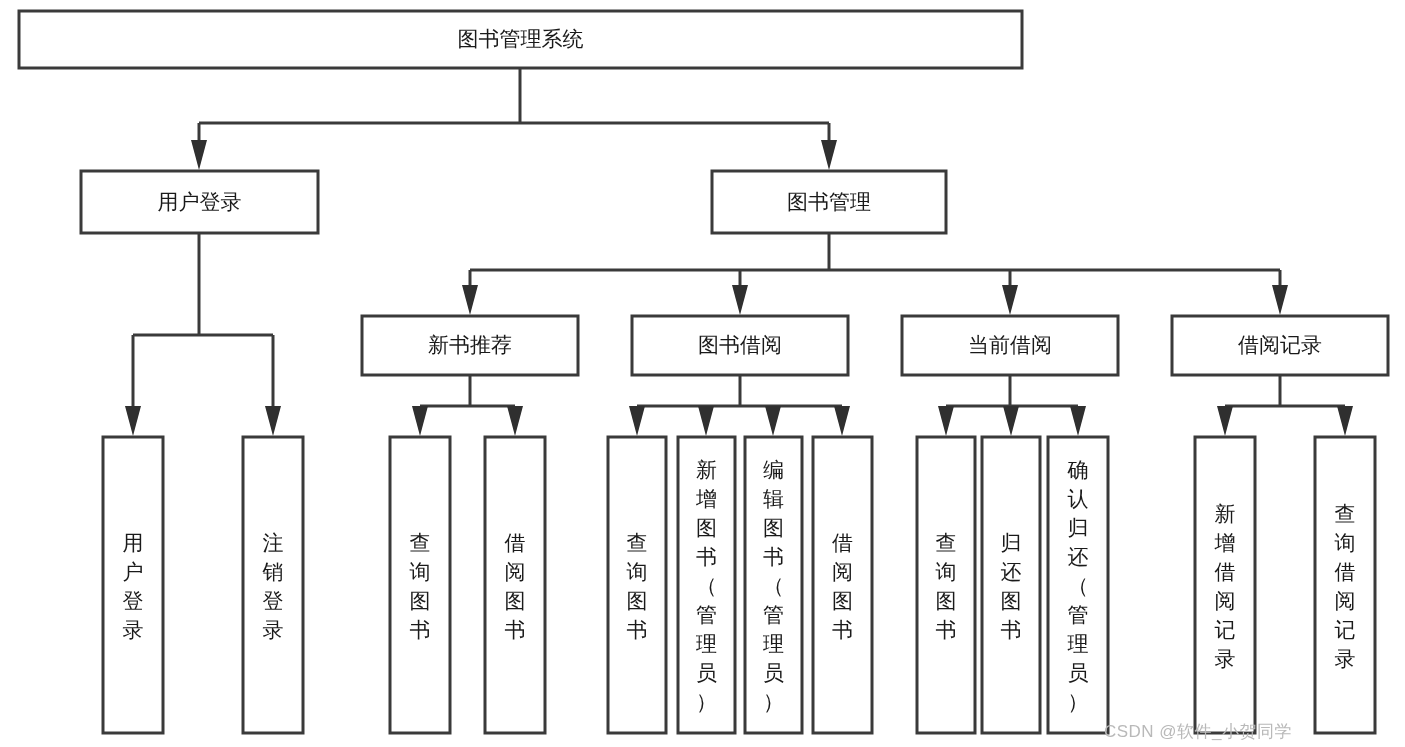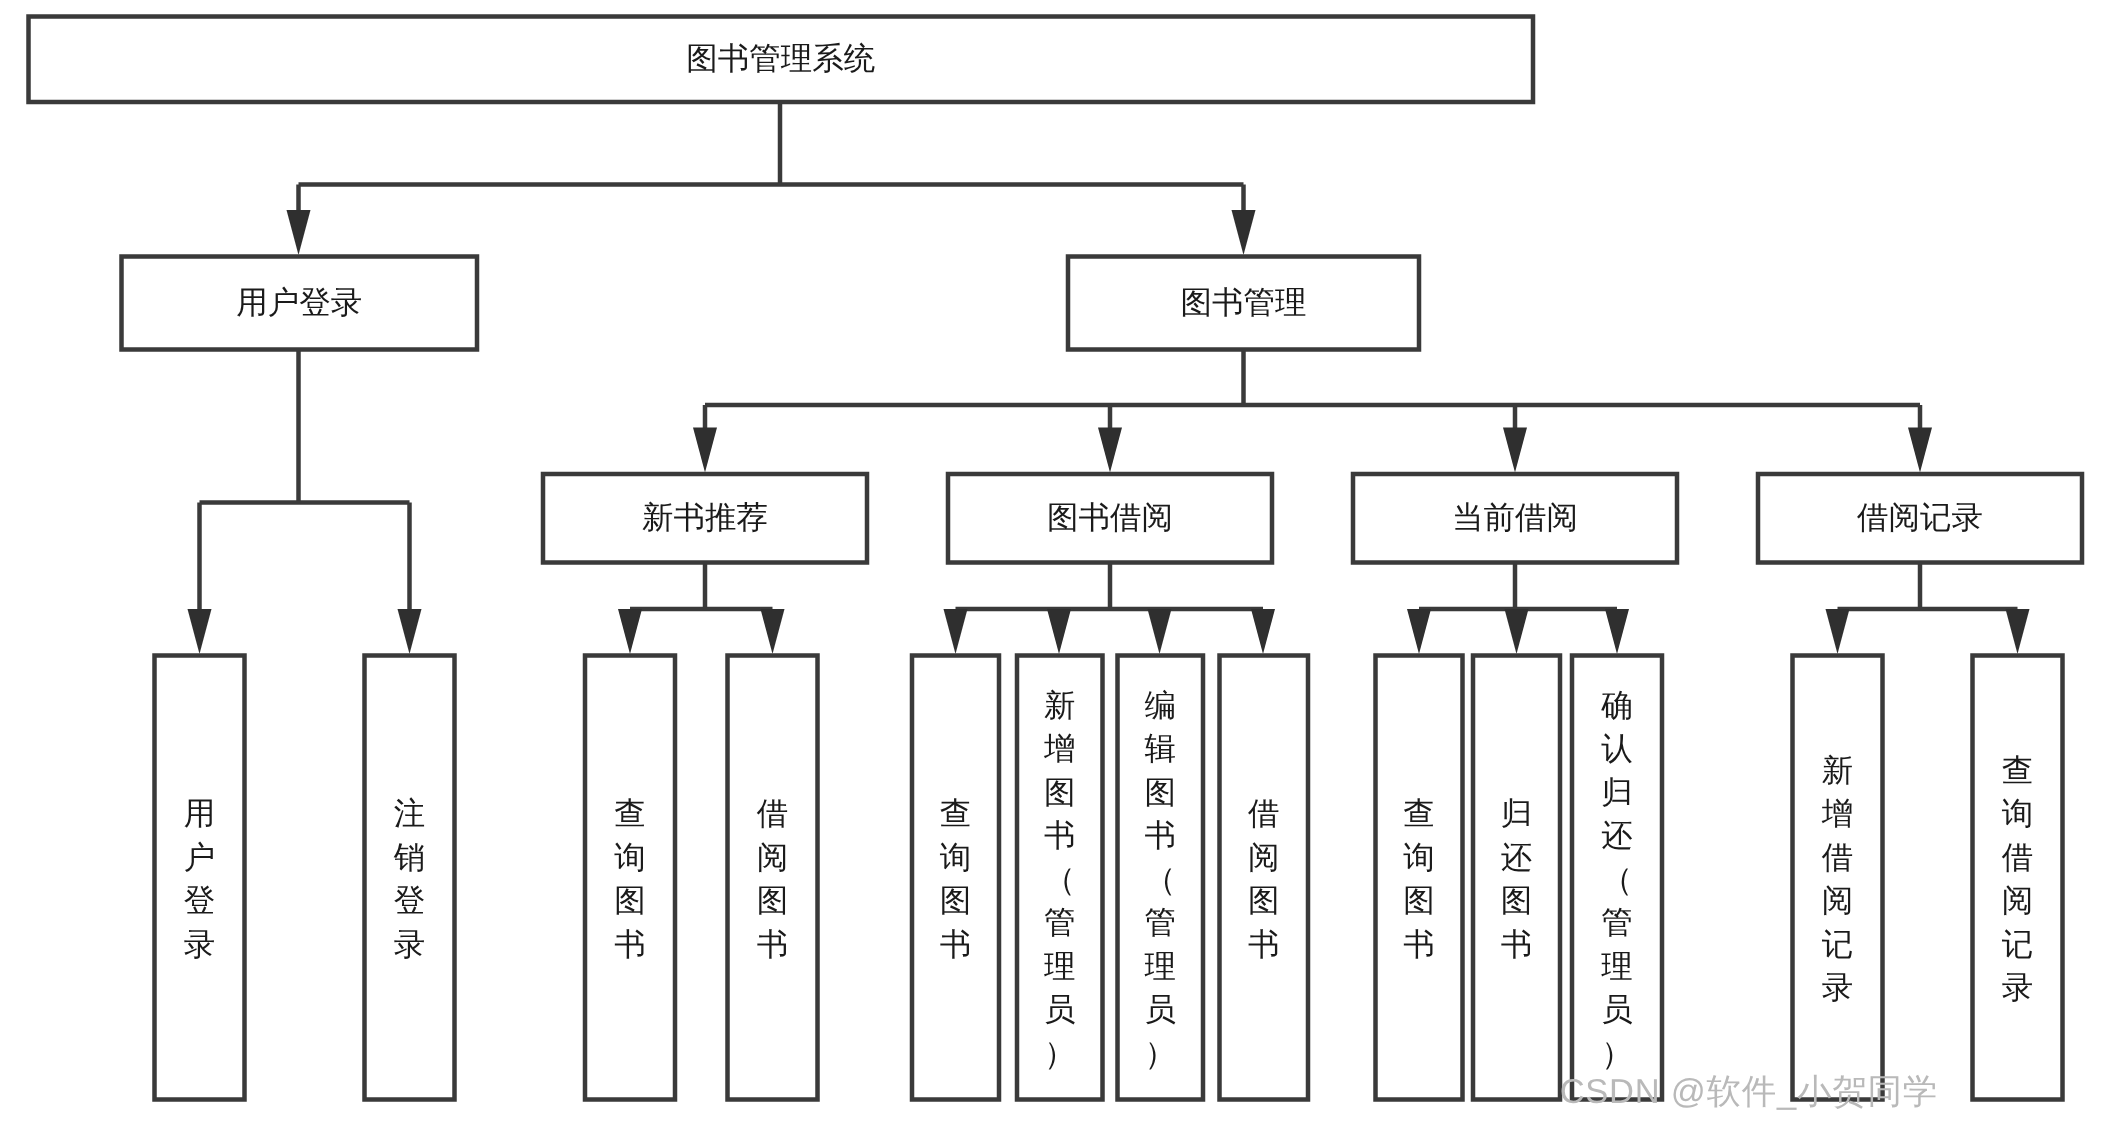--- a/index.html
+++ b/index.html
@@ -59,21 +59,21 @@
     font-family: "Liberation Sans", "DejaVu Sans", sans-serif;
     font-size: 21px;
     fill: #1a1a1a;
     text-anchor: middle;
   }
   .watermark {
     position: absolute;
     right: 10px;
     bottom: 4px;
     font-family: "Liberation Sans", "DejaVu Sans", sans-serif;
-    font-size: 23px;
+    font-size: 17px;
     color: #b9b9b9;
     white-space: nowrap;
     letter-spacing: 0.5px;
   }
 </style>
 </head>
 <body>
 
 <div id="diagram-root">
   <svg class="diagram-canvas" viewBox="0 0 1405 747">

